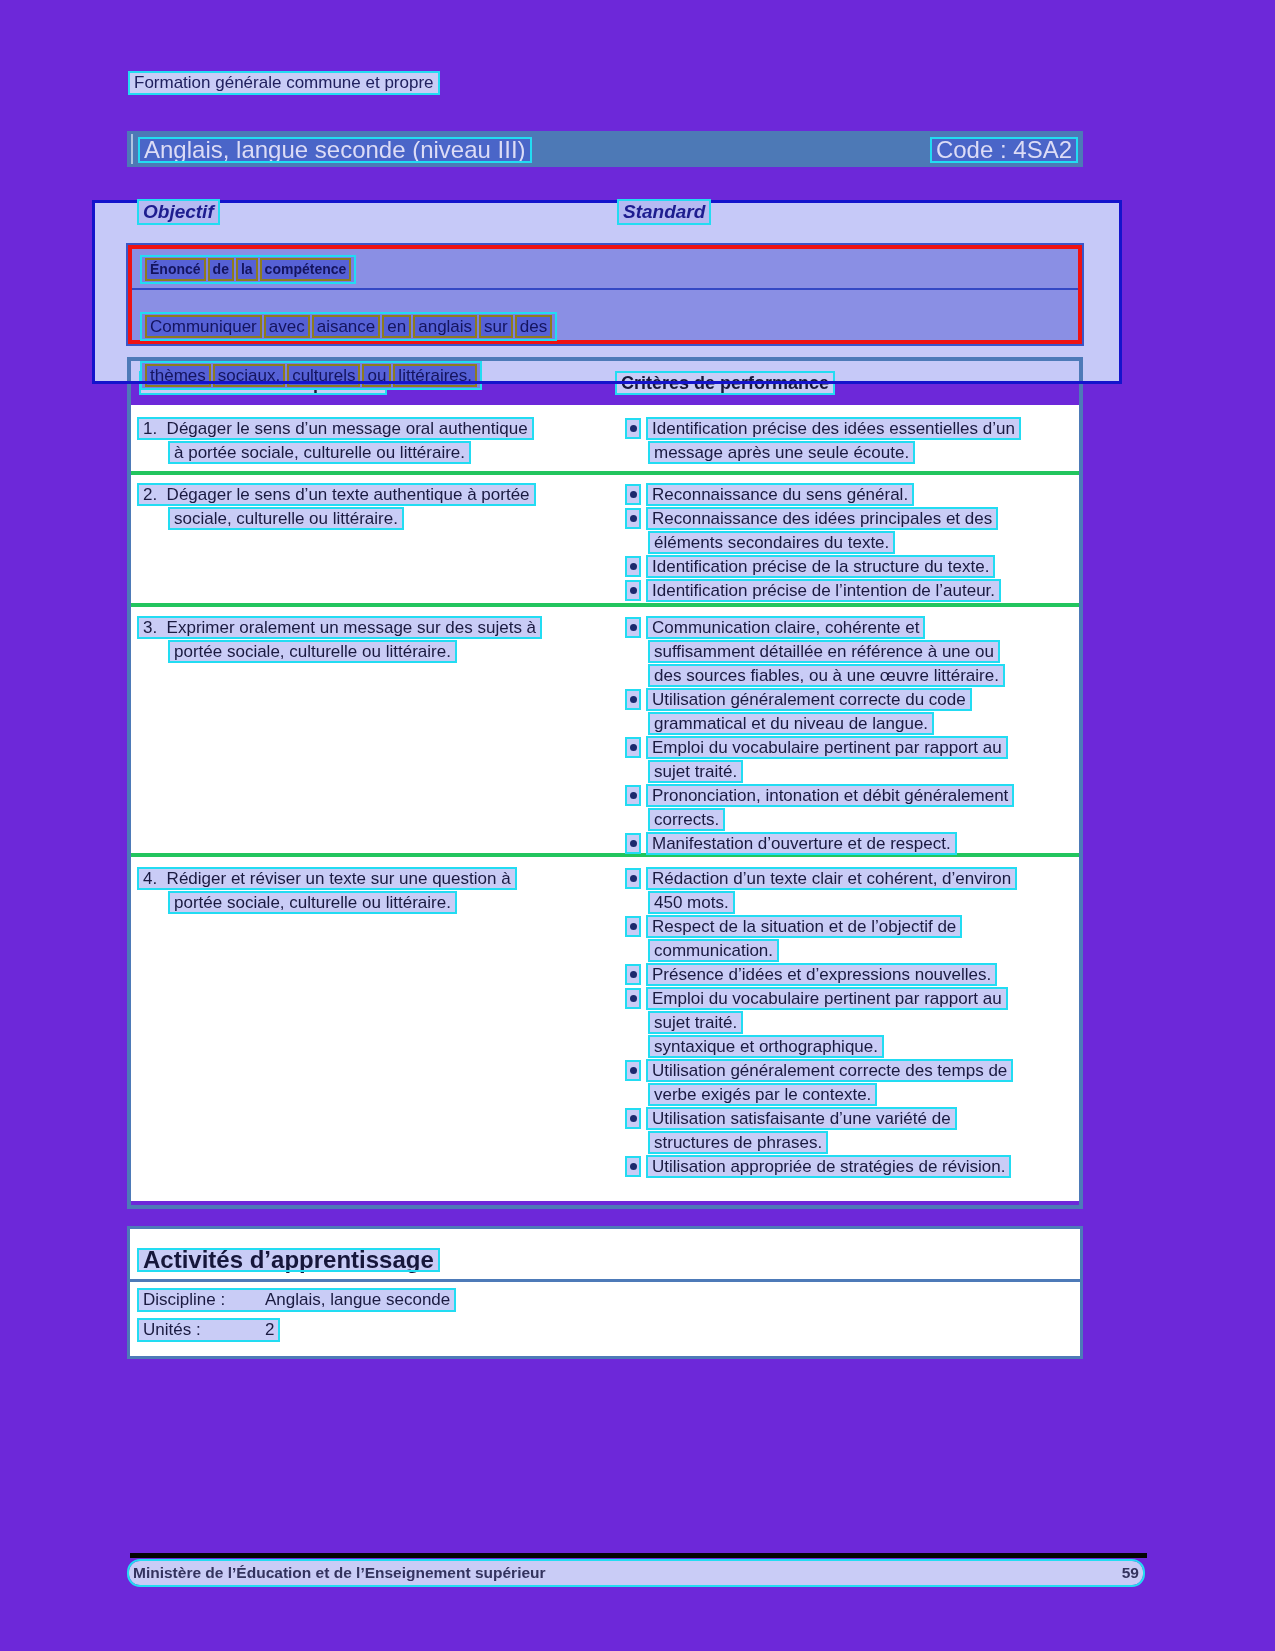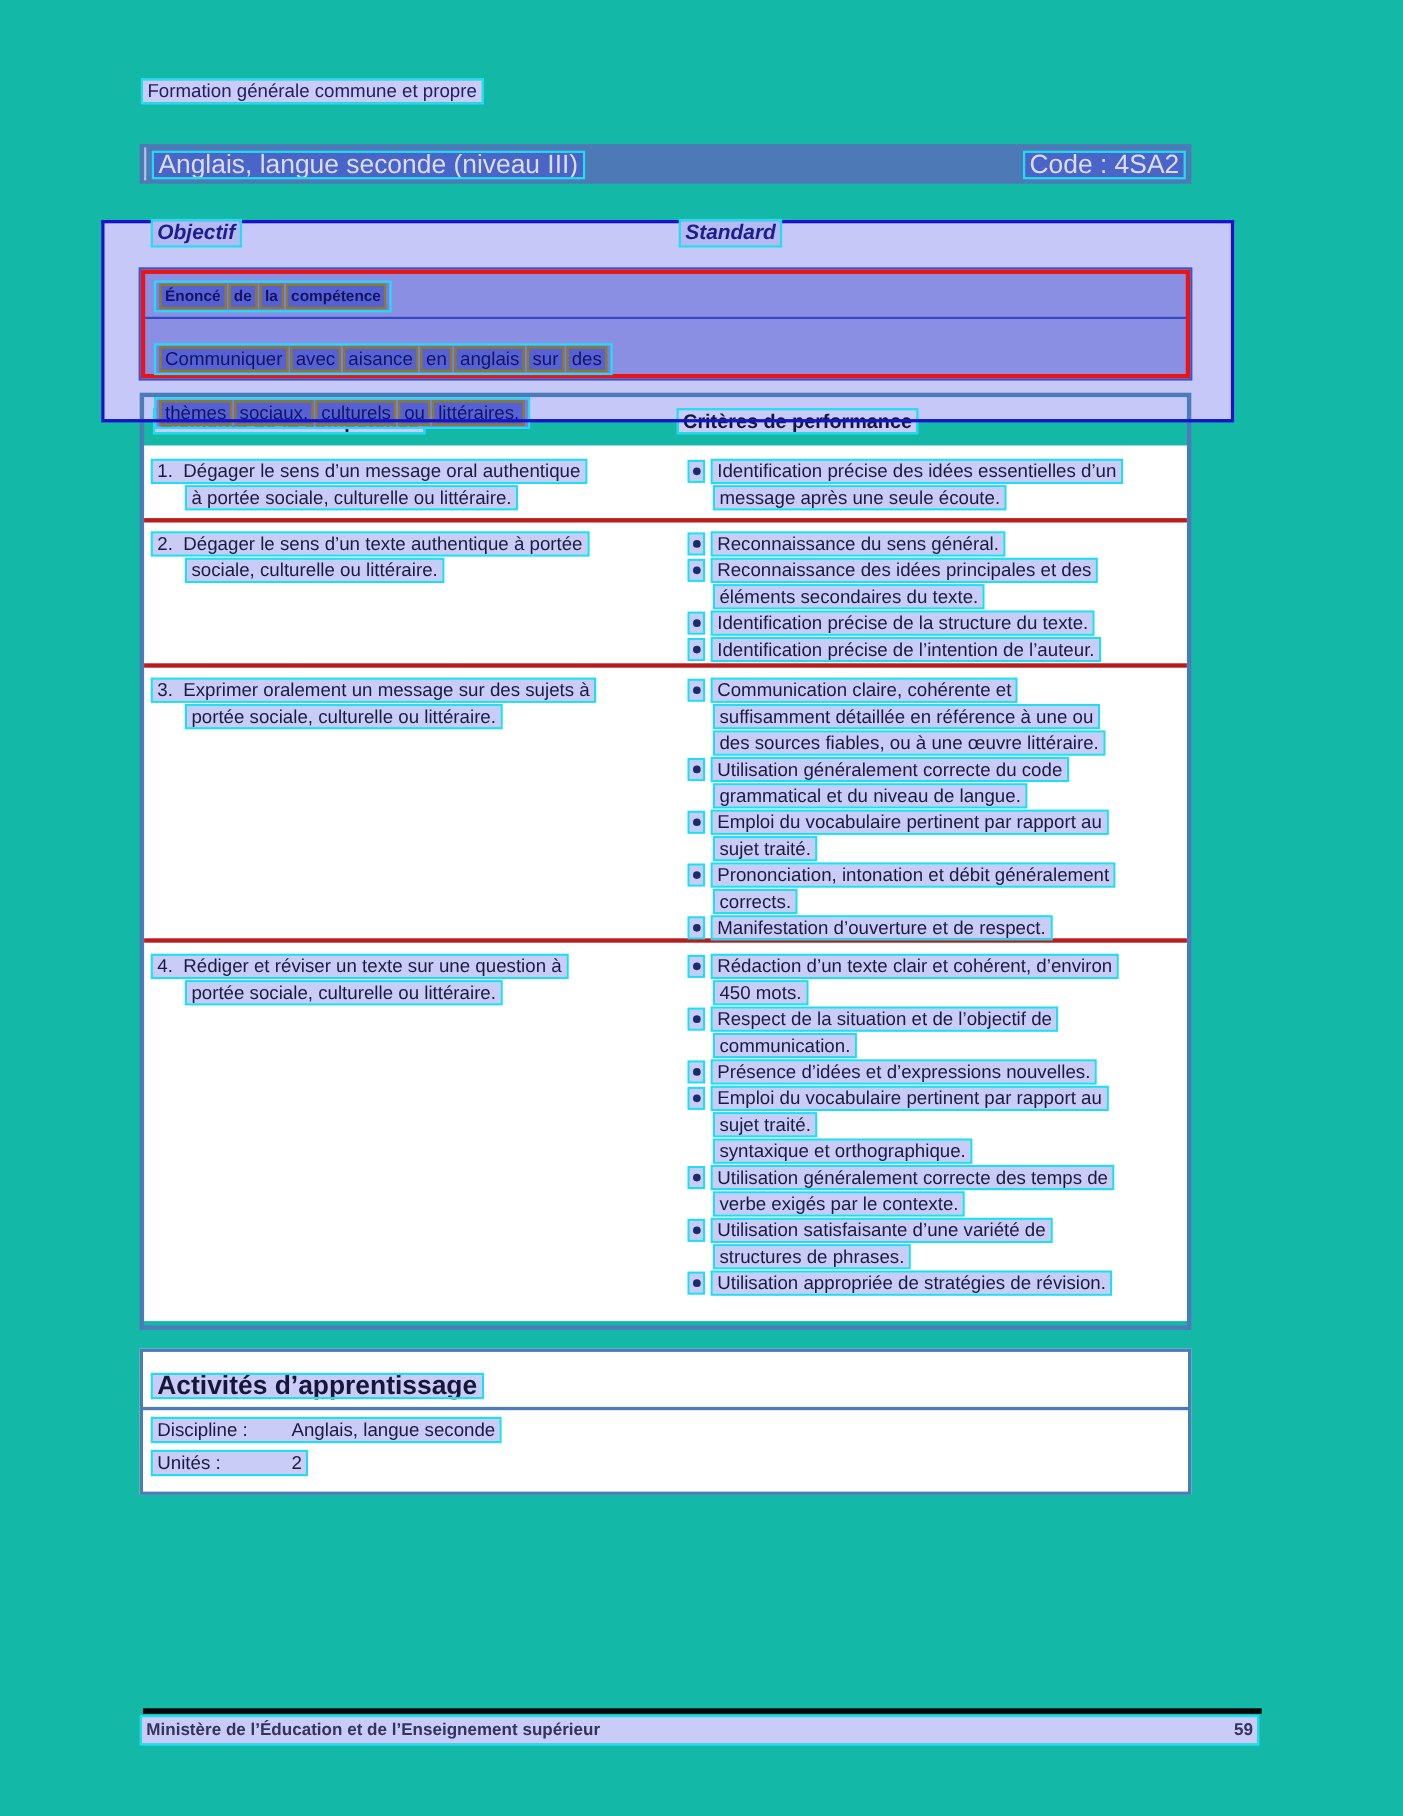--- a/index.html
+++ b/index.html
@@ -1,16 +1,16 @@
 <!DOCTYPE html>
 <html><head>
 <meta charset="utf-8">
 <style>
   html,body{margin:0;padding:0;background:#ffffff;}
-  .page{position:relative;width:1275px;height:1651px;background:#14b8a6;
+  .page{position:relative;width:1275px;height:1651px;background:#6d28d9;
         font-family:"Liberation Sans",sans-serif;color:#1a1a40;overflow:hidden;}
 
   
   .hl{display:inline-block;background:#c9ccf6;outline:2px solid #22dcf2;
       padding:0 4px;white-space:pre;line-height:20px;}
 
   .top-label{position:absolute;left:130px;top:73px;font-size:17px;color:#20205e;}
 
   
   .header-bar{position:absolute;left:127px;top:131px;width:956px;height:36px;
@@ -44,21 +44,21 @@
   .enonce-bodyline{margin-bottom:3px;margin-top:24px;}
 
   
   .comp-table{position:absolute;left:127px;top:357px;width:956px;height:852px;
               box-sizing:border-box;border:4px solid #4d7ab8;z-index:3;}
   .thead{position:relative;height:44px;}
   .th1{position:absolute;left:10px;top:12px;font-size:18px;font-weight:bold;color:#16163a;}
   .th2{position:absolute;left:486px;top:12px;font-size:18px;font-weight:bold;color:#16163a;}
   .tbody{background:#ffffff;}
   .trow{display:flex;box-sizing:border-box;}
-  .trow + .trow{border-top:4px solid #b91c1c;}
+  .trow + .trow{border-top:4px solid #22c55e;}
   .trow.pt1{padding-top:13px;height:66px;}
   .trow.pt2{padding-top:9px;height:132px;}
   .trow.pt3{padding-top:10px;height:250px;}
   .trow.pt4{padding-top:11px;height:348px;}
   .cell-left{width:482px;padding-left:8px;box-sizing:border-box;}
   .cell-right{flex:1;padding-left:8px;}
   .tline{height:24px;display:flex;align-items:flex-start;}
   .tline .hl{font-size:17px;line-height:19px;margin-top:1px;}
   .numspacer{display:inline-block;width:31px;flex:none;}
   .bullet-box{flex:none;display:flex;align-items:center;justify-content:center;
@@ -74,21 +74,21 @@
   .act-title{font-size:24px;font-weight:bold;color:#16163a;margin-top:12px;}
   .act-sep{height:3px;background:#4d7ab8;margin:7px 0 8px -9px;}
   .act-line{height:30px;}
   .act-line .hl{font-size:17px;line-height:20px;}
   .act-label{display:inline-block;min-width:122px;}
 
   
   .footer-line{position:absolute;left:130px;top:1553px;width:1017px;height:5px;background:#050505;}
   .footer-bar{position:absolute;left:129px;top:1561px;width:1014px;height:24px;
               box-sizing:border-box;display:flex;justify-content:space-between;
-              font-size:15.5px;color:#33335e;line-height:24px;font-weight:bold;}
+              font-size:15.5px;color:#33335e;line-height:24px;font-weight:bold;border-radius:11px;}
 </style>
 </head>
 <body>
 
 <div class="page">
 
   <span class="hl top-label">Formation générale commune et propre</span>
 
   <div class="header-bar">
     <div class="bar-strip"></div>

